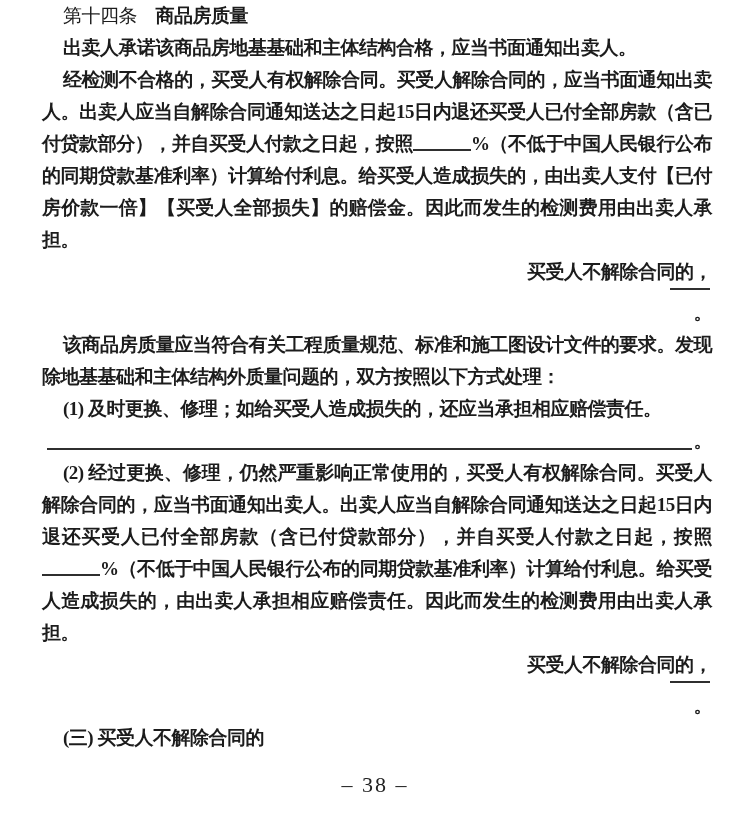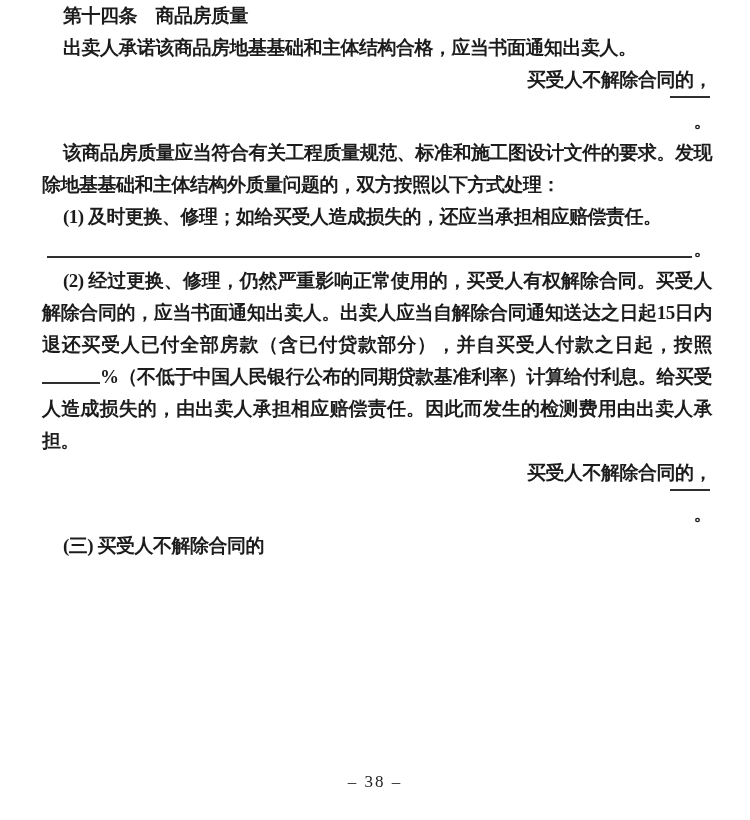--- a/index.html
+++ b/index.html
@@ -24,54 +24,55 @@
     margin: 0 38px 0 42px;
     font-size: 19px;
     line-height: 32px;
     letter-spacing: -0.5px;
     text-align: justify;
   }
   p.para { margin: 0; padding: 0; }
   p.para.indent { text-indent: 21px; }
   p.para.flex { display: flex; align-items: flex-end; text-indent: 0; }
   p.para.flex.indent { padding-left: 21px; flex-direction: column; }
-  .seg-bold { font-weight: 700; }
+  .seg-bold { font-weight: 400; }
   .seg-text { font-weight: 700; }
   .seg-blank {
     display: inline-block;
     width: 58px;
     height: 2px;
     border-bottom: 2px solid #2f2f2f;
     transform: translateY(1px);
   }
   .seg-fill {
     flex: 1 1 auto;
     border-bottom: 2px solid #2f2f2f;
     margin: 0 2px 7px 5px;
     min-width: 40px;
   }
   .page-number {
     position: absolute;
     left: 0;
     right: 0;
     top: 772px;
     text-align: center;
-    font-size: 17px;
+    font-size: 22px;
     letter-spacing: 2px;
     color: #222222;
   }
 </style>
 </head>
 <body>
 
 <div class="page">
 
   <div class="body-text">
       <p class="para indent"><span class="seg-bold">第十四条</span><span class="seg-text">　商品房质量</span></p>
       <p class="para indent"><span class="seg-text">出卖人承诺该商品房地基基础和主体结构合格，应当书面通知出卖人。</span></p>
+      <p class="para indent"><span class="seg-text">经检测不合格的，买受人有权解除合同。买受人解除合同的，应当书面通知出卖人。出卖人应当自解除合同通知送达之日起15日内退还买受人已付全部房款（含已付贷款部分），并自买受人付款之日起，按照</span><span class="seg-blank"></span><span class="seg-text">%（不低于中国人民银行公布的同期贷款基准利率）计算给付利息。给买受人造成损失的，由出卖人支付【已付房价款一倍】【买受人全部损失】的赔偿金。因此而发生的检测费用由出卖人承担。</span></p>
       <p class="para indent flex">
         <span class="seg-text">买受人不解除合同的，</span>
         <span class="seg-fill"></span>
         <span class="seg-text">。</span>
       </p>
       <p class="para indent"><span class="seg-text">该商品房质量应当符合有关工程质量规范、标准和施工图设计文件的要求。发现除地基基础和主体结构外质量问题的，双方按照以下方式处理：</span></p>
       <p class="para indent"><span class="seg-text">(1) 及时更换、修理；如给买受人造成损失的，还应当承担相应赔偿责任。</span></p>
       <p class="para flex">
         <span class="seg-fill"></span>
         <span class="seg-text">。</span>

